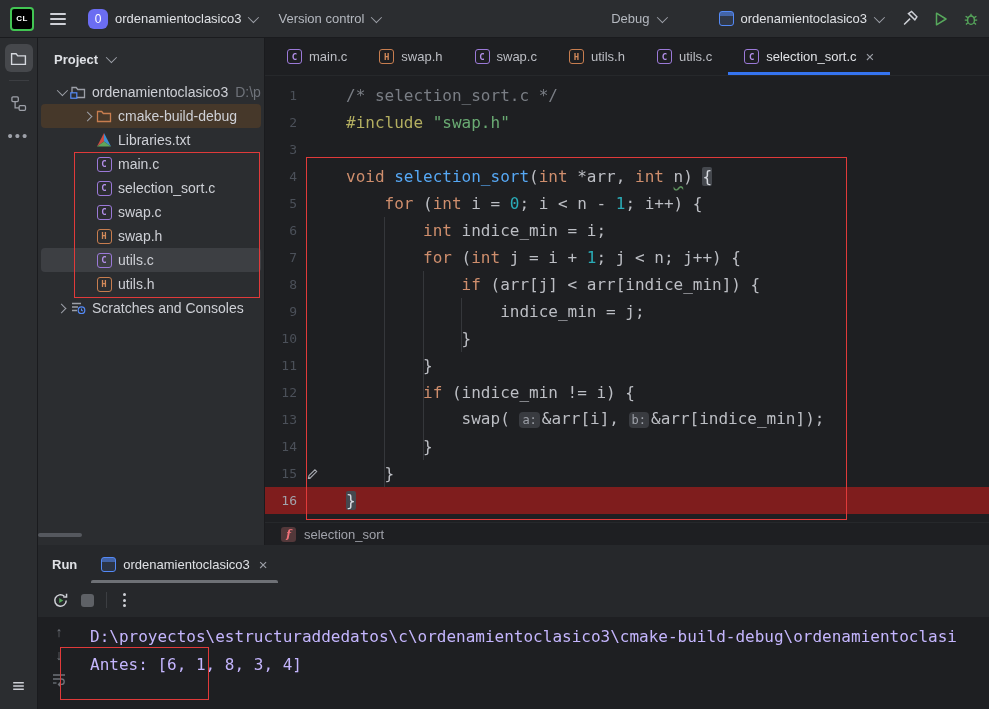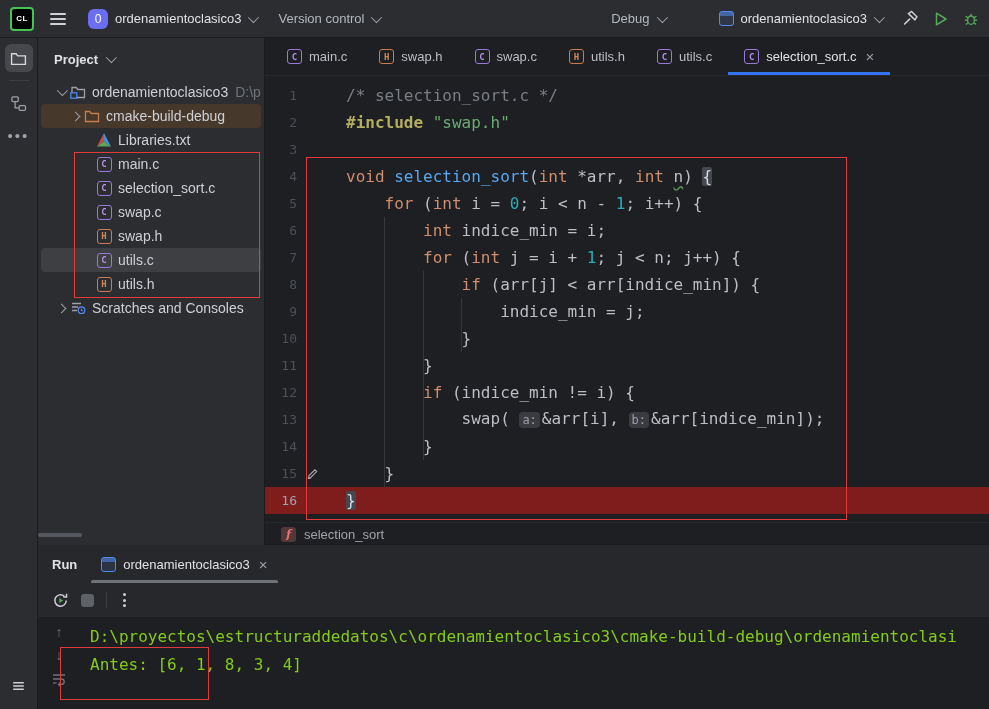--- a/index.html
+++ b/index.html
@@ -63,21 +63,21 @@
   .tab-close{color:#9DA0A8;font-size:15px;margin-left:2px;}
   #code{position:absolute;left:0;top:38px;width:724px;height:446px;padding-top:6px;box-sizing:border-box;
     font-family:"DejaVu Sans Mono",monospace;overflow:hidden;}
   .crow{height:27px;display:flex;align-items:center;}
   .crow.cur{background:#7f1d1d;}
   .ln{width:32px;flex:none;text-align:right;font-size:13px;color:#4B5059;}
   .ln.act{color:#A1A3AB;}
   .lnic{width:22px;flex:none;display:flex;justify-content:flex-end;}
   .ct{padding-left:27px;font-size:16px;line-height:27px;white-space:pre;color:#BCBEC4;}
   .sg-k{color:#CF8E6D;} .sg-f{color:#56A8F5;} .sg-n{color:#2AACB8;} .sg-s{color:#6AAB73;}
-  .sg-c{color:#7A7E85;} .sg-p{color:#B3AE60;font-weight:bold;} .sg-d{color:#BCBEC4;}
+  .sg-c{color:#7A7E85;} .sg-p{color:#B3AE60;} .sg-d{color:#BCBEC4;}
   .sg-bm{background:#45484E;color:#D7DAE0;border-radius:2px;}
   .sg-w{text-decoration:underline;text-decoration-style:wavy;text-decoration-color:#5c8f5c;text-underline-offset:3px;}
   .sg-h{background:#393B40;color:#9DA0A8;border-radius:4px;font-size:12px;padding:1px 3px;margin-right:2px;}
   .guide{position:absolute;width:1px;background:#35373B;}
   #breadcrumb{position:absolute;left:0;top:484px;width:724px;height:23px;display:flex;align-items:center;
     gap:8px;padding-left:16px;box-sizing:border-box;border-top:1px solid #26282B;}
   .bc-chip{width:15px;height:15px;border-radius:3px;background:#53383A;color:#F07178;font-size:11px;
     font-style:italic;font-weight:bold;display:grid;place-items:center;font-family:"DejaVu Serif",serif;}
   .bc-label{color:#A1A3AB;font-size:13px;}
   
@@ -91,21 +91,21 @@
   .run-toolbar{height:34px;display:flex;align-items:center;gap:12px;padding-left:14px;}
   .stop-sq{width:13px;height:13px;background:#5E6166;border-radius:3px;}
   .tool-div{width:1px;height:16px;background:#3C3E42;}
   .kebab{display:flex;flex-direction:column;gap:2.5px;cursor:pointer;padding:0 4px;}
   .kebab i{width:3px;height:3px;border-radius:50%;background:#CED0D6;display:block;}
   #console{position:absolute;left:0;top:72px;width:951px;height:92px;background:#1E1F22;display:flex;}
   .con-gutter{width:42px;flex:none;display:flex;flex-direction:column;align-items:center;
     padding-top:8px;gap:9px;color:#6F737A;}
   .con-arrow{font-size:14px;line-height:14px;cursor:pointer;}
   #console-lines{padding:6px 0 0 10px;font-family:"DejaVu Sans Mono",monospace;font-size:16px;
-    line-height:28px;white-space:pre;color:#84cc16;overflow:hidden;flex:1;}
+    line-height:28px;white-space:pre;color:#c4b5fd;overflow:hidden;flex:1;}
   
   .anno{position:absolute;border:1px solid #E03A3A;pointer-events:none;z-index:50;}
 </style>
 </head>
 <body>
 
 <div id="app">
 
   <header id="titlebar">
     <div class="tb-group">
@@ -189,21 +189,21 @@
           </span>
           <span class="cell-ic">
             <svg width="16" height="16" viewBox="0 0 16 16">
               <path d="M2 13.5v-10h4.2l1.6 2h6.7v8z" fill="none" stroke="#9DA0A8" stroke-width="1.3"></path>
               <rect x="0.8" y="8.8" width="6" height="5.4" fill="#2B2D30" stroke="#548AF7" stroke-width="1.2"></rect>
             </svg>
           </span>
           <span>ordenamientoclasico3</span>
           <span class="thint">D:\p</span>
         </div>
-        <div class="trow excl" style="padding-left:26px">
+        <div class="trow excl" style="padding-left:38px">
           <span class="cell-chv">
             <span class="chv-r"></span>
           </span>
           <span class="cell-ic">
             <svg width="16" height="16" viewBox="0 0 16 16">
               <path d="M1.5 13.5v-10h4.2l1.6 2h7.2v8z" fill="none" stroke="#C77D4F" stroke-width="1.3"></path>
             </svg>
           </span>
           <span>cmake-build-debug</span>
         </div>

